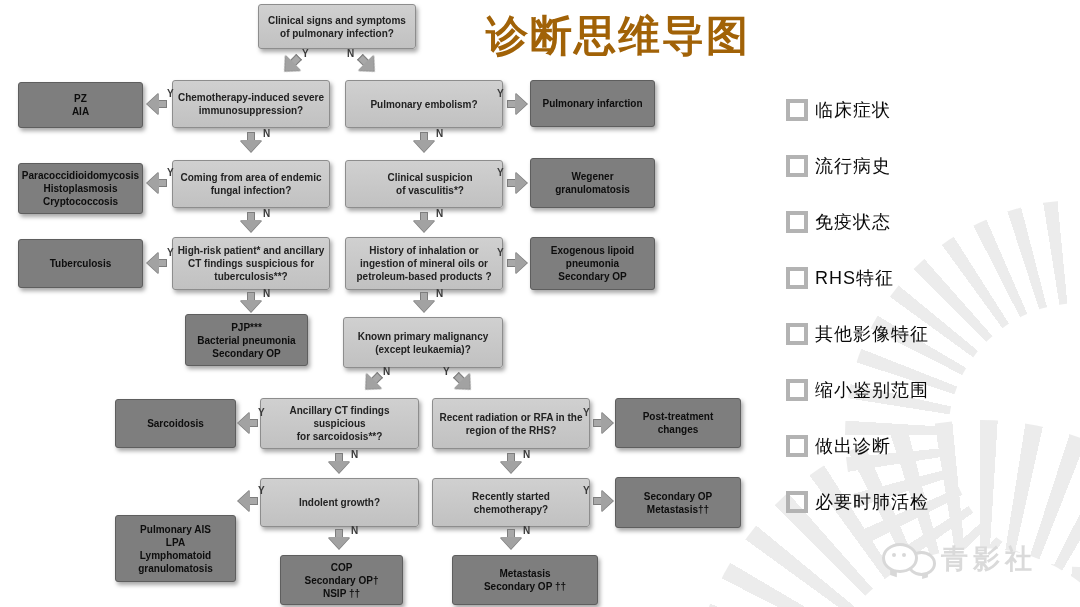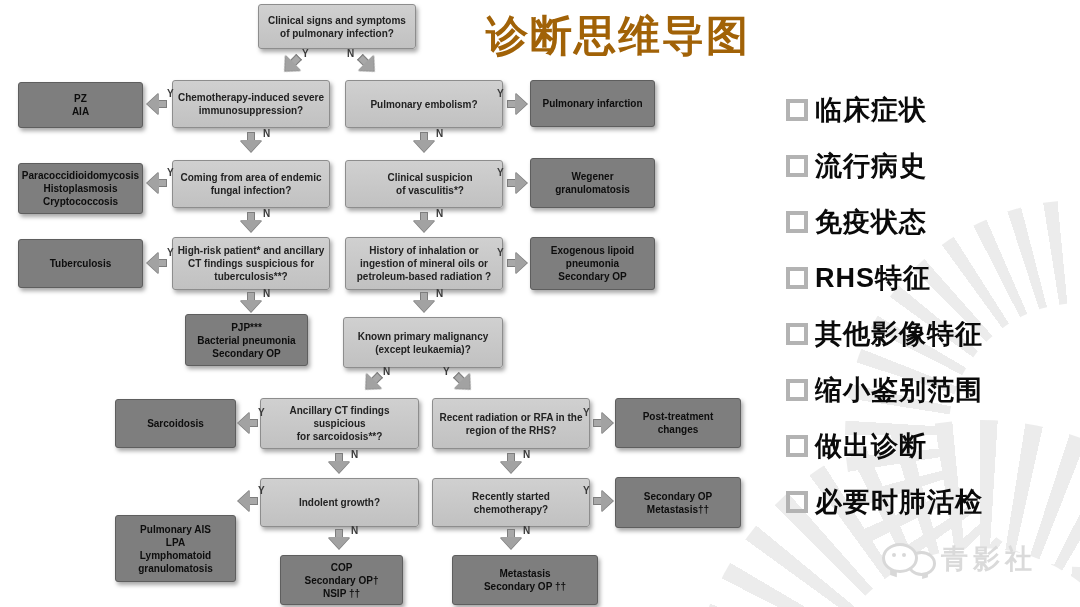--- a/index.html
+++ b/index.html
@@ -39,21 +39,21 @@
   .dir-dl    .rot{transform:rotate(45deg);}
   .dir-dr    .rot{transform:rotate(-45deg);}
   .barrow .lbl{position:absolute; font-size:10px; font-weight:bold; color:#3a3a3a;}
   .lbl-r {left:23px; top:-3px;}
   .lbl-tr{left:21px; top:-5px;}
   .lbl-tl{left:-9px; top:-5px;}
 
   
   .checklist{position:absolute; left:786px; top:96px; list-style:none; margin:0; padding:0;}
   .checklist li{display:flex; align-items:center; height:27px; margin-bottom:29px;
-    font-size:27px; font-weight:700; color:#0a0a0a; letter-spacing:1px; white-space:nowrap;}
+    font-size:18px; font-weight:400; color:#0a0a0a; letter-spacing:1px; white-space:nowrap;}
   .checklist .box{display:inline-block; width:14px; height:14px; border:4px solid #b3b3b3;
     margin-right:7px; flex:0 0 auto;}
 
   
   .wm-text{position:absolute; left:941px; top:541px; font-size:27px; font-weight:700;
     color:#dadada; letter-spacing:5px; z-index:2;}
   .wc{position:absolute; left:882px; top:540px; width:58px; height:44px; z-index:2;}
   .wc .b1{position:absolute; left:0; top:3px; width:30px; height:24px; border:3px solid #d8d8d8;
     border-radius:50%; background:#fff;}
   .wc .b1:before,.wc .b1:after{content:""; position:absolute; width:4px; height:4px; border-radius:50%;
@@ -123,21 +123,21 @@
           <div>Tuberculosis</div>
         </div>
         <div class="node q" style="left: 172px; top: 237px; width: 158px; height: 53px; justify-content: center;">
           <div>High-risk patient* and ancillary</div>
           <div>CT findings suspicious for</div>
           <div>tuberculosis**?</div>
         </div>
         <div class="node q" style="left: 345px; top: 237px; width: 158px; height: 53px;">
           <div>History of inhalation or</div>
           <div>ingestion of mineral oils or</div>
-          <div>petroleum-based radiation ?</div>
+          <div>petroleum-based products ?</div>
         </div>
         <div class="node d" style="left: 530px; top: 237px; width: 125px; height: 53px;">
           <div>Exogenous lipoid</div>
           <div>pneumonia</div>
           <div>Secondary OP</div>
         </div>
         <div class="node d" style="left: 185px; top: 314px; width: 123px; height: 52px;">
           <div>PJP***</div>
           <div>Bacterial pneumonia</div>
           <div>Secondary OP</div>

